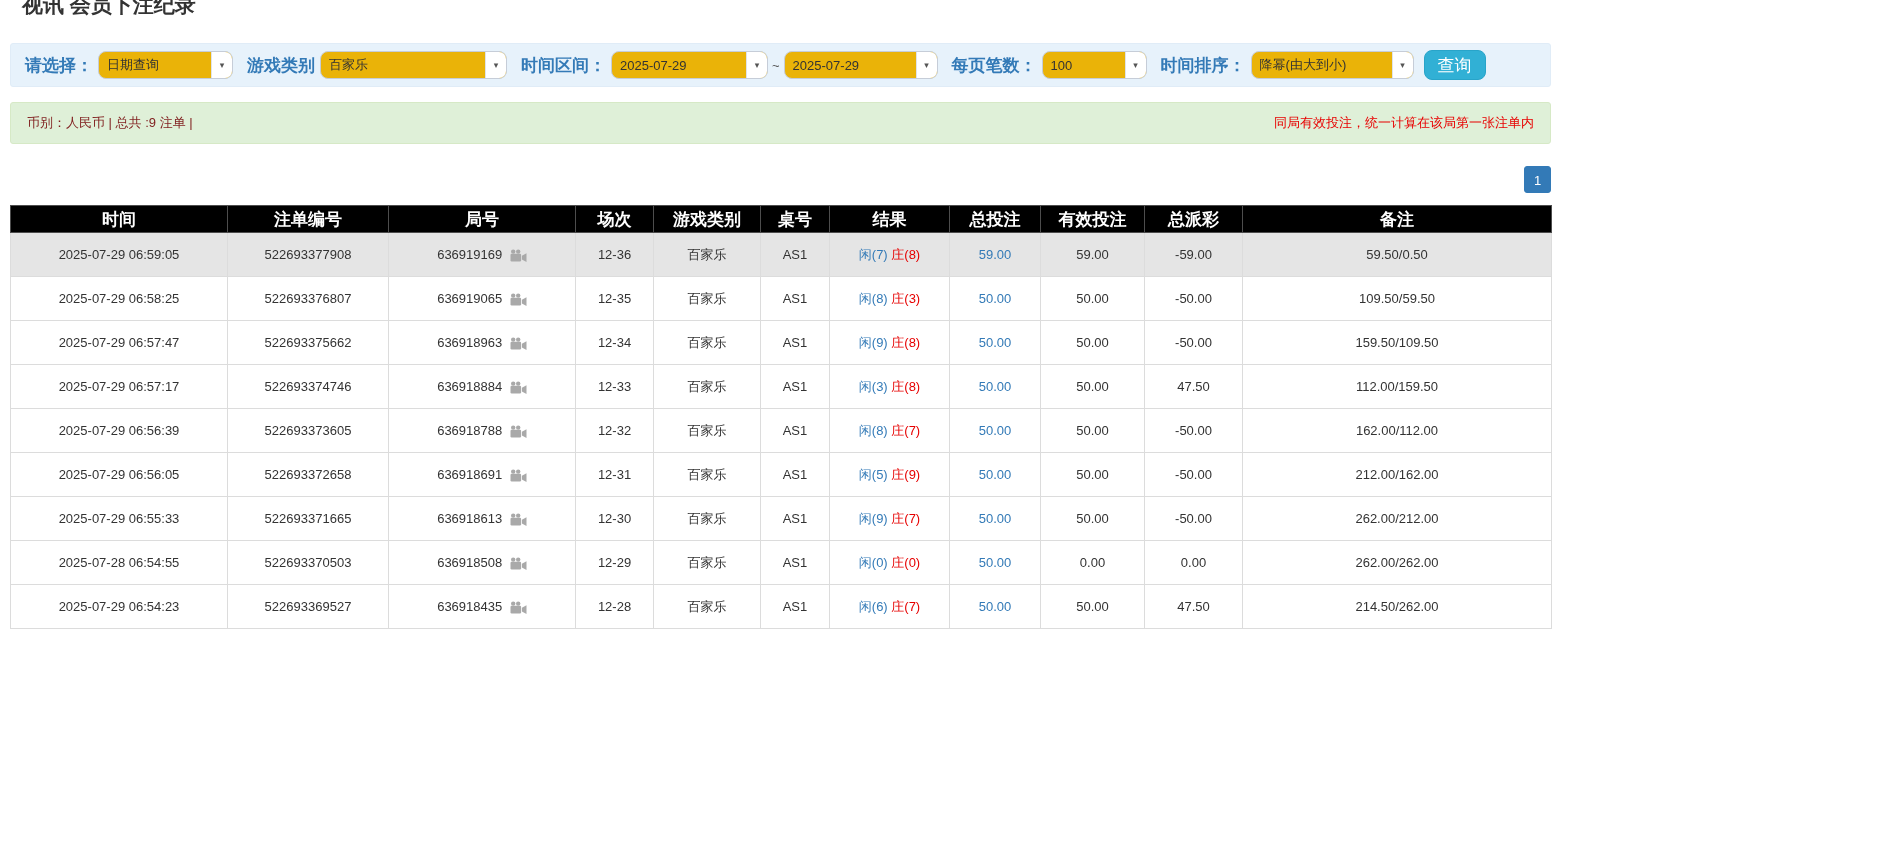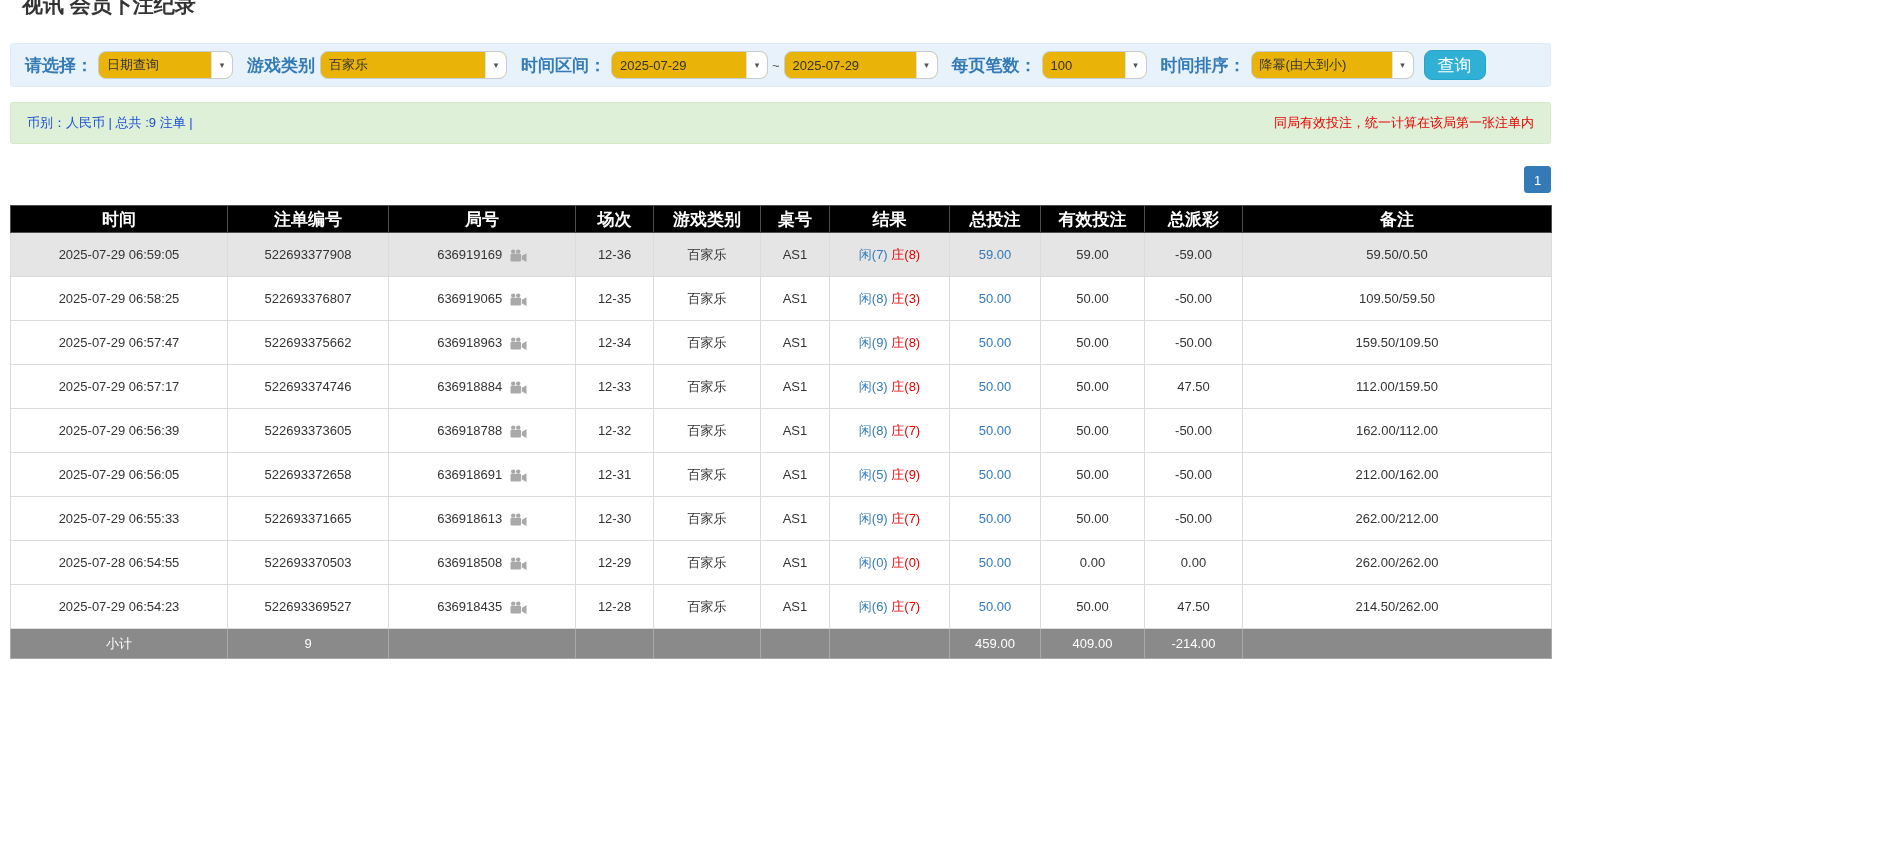--- a/index.html
+++ b/index.html
@@ -67,21 +67,21 @@
   .summary-bar {
     margin-top: 15px;
     height: 42px;
     background: #dff0d8;
     border: 1px solid #d6e9c6;
     border-radius: 3px;
     display: flex; align-items: center; justify-content: space-between;
     padding: 0 16px;
     font-size: 13px;
   }
-  .summary-left { color: #1d4ed8; }
+  .summary-left { color: #7f1d1d; }
   .summary-right { color: #e80000; }
 
   
   .pagination { margin: 22px 0 12px; text-align: right; }
   .page-btn {
     display: inline-block; min-width: 27px; height: 27px; line-height: 27px;
     background: #337ab7; border: 1px solid #337ab7; border-radius: 3px;
     color: #fff; font-size: 13px; text-align: center; cursor: pointer;
   }
 
@@ -367,29 +367,16 @@
           <td>百家乐</td>
           <td>AS1</td>
           <td><span class="player">闲(6)</span> <span class="banker">庄(7)</span></td>
           <td><a class="bet-link">50.00</a></td>
           <td>50.00</td>
           <td class="">47.50</td>
           <td>214.50/262.00</td>
         </tr>
       </tbody>
     <tfoot>
-      <tr class="sub-row">
-        <td>小计</td>
-        <td>9</td>
-        <td></td>
-        <td></td>
-        <td></td>
-        <td></td>
-        <td></td>
-        <td>459.00</td>
-        <td>409.00</td>
-        <td class="tfoot-neg">-214.00</td>
-        <td></td>
-      </tr>
     </tfoot>
   </table>
 
 </div>
 
 </body></html>

